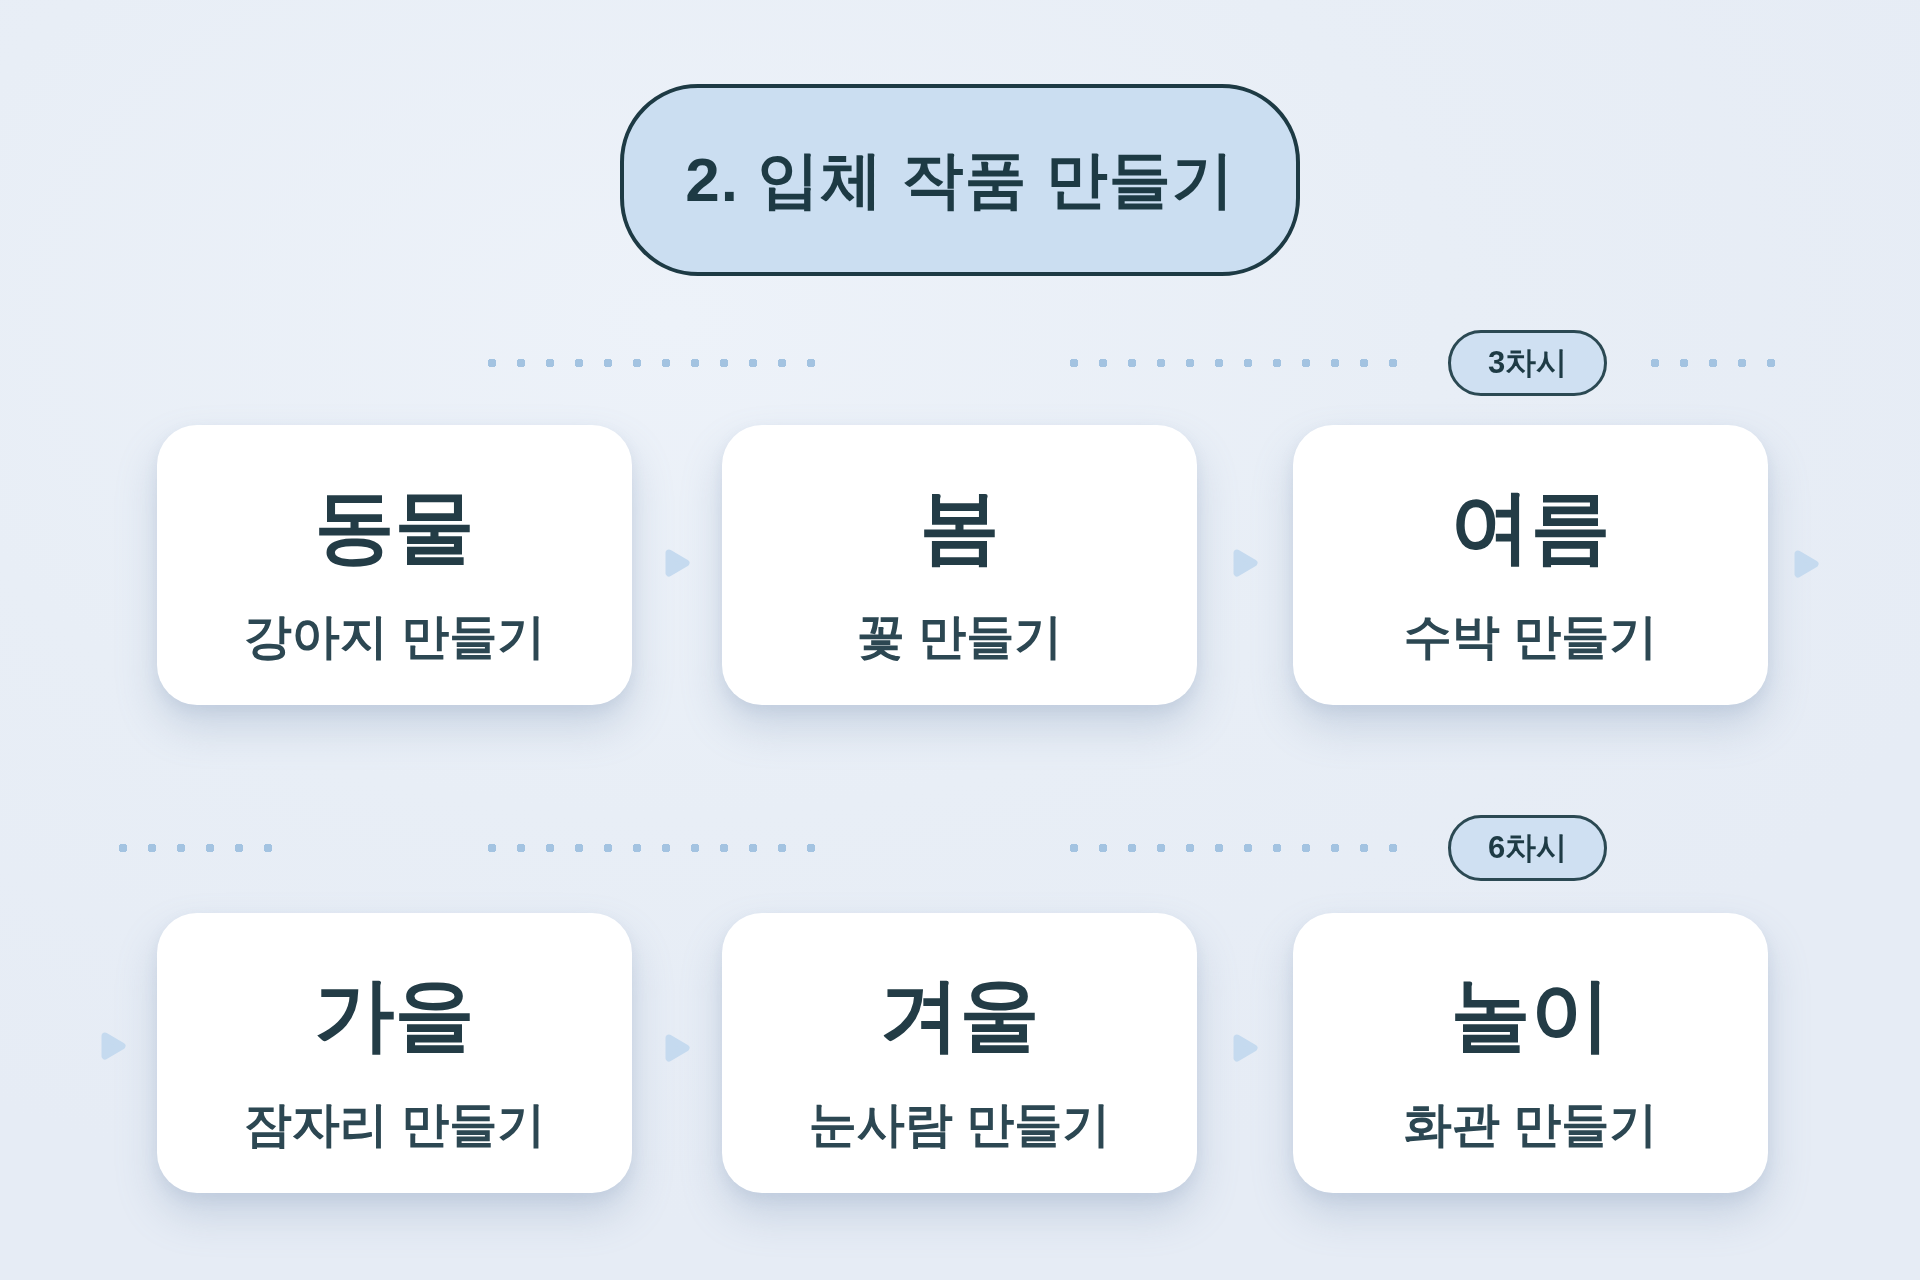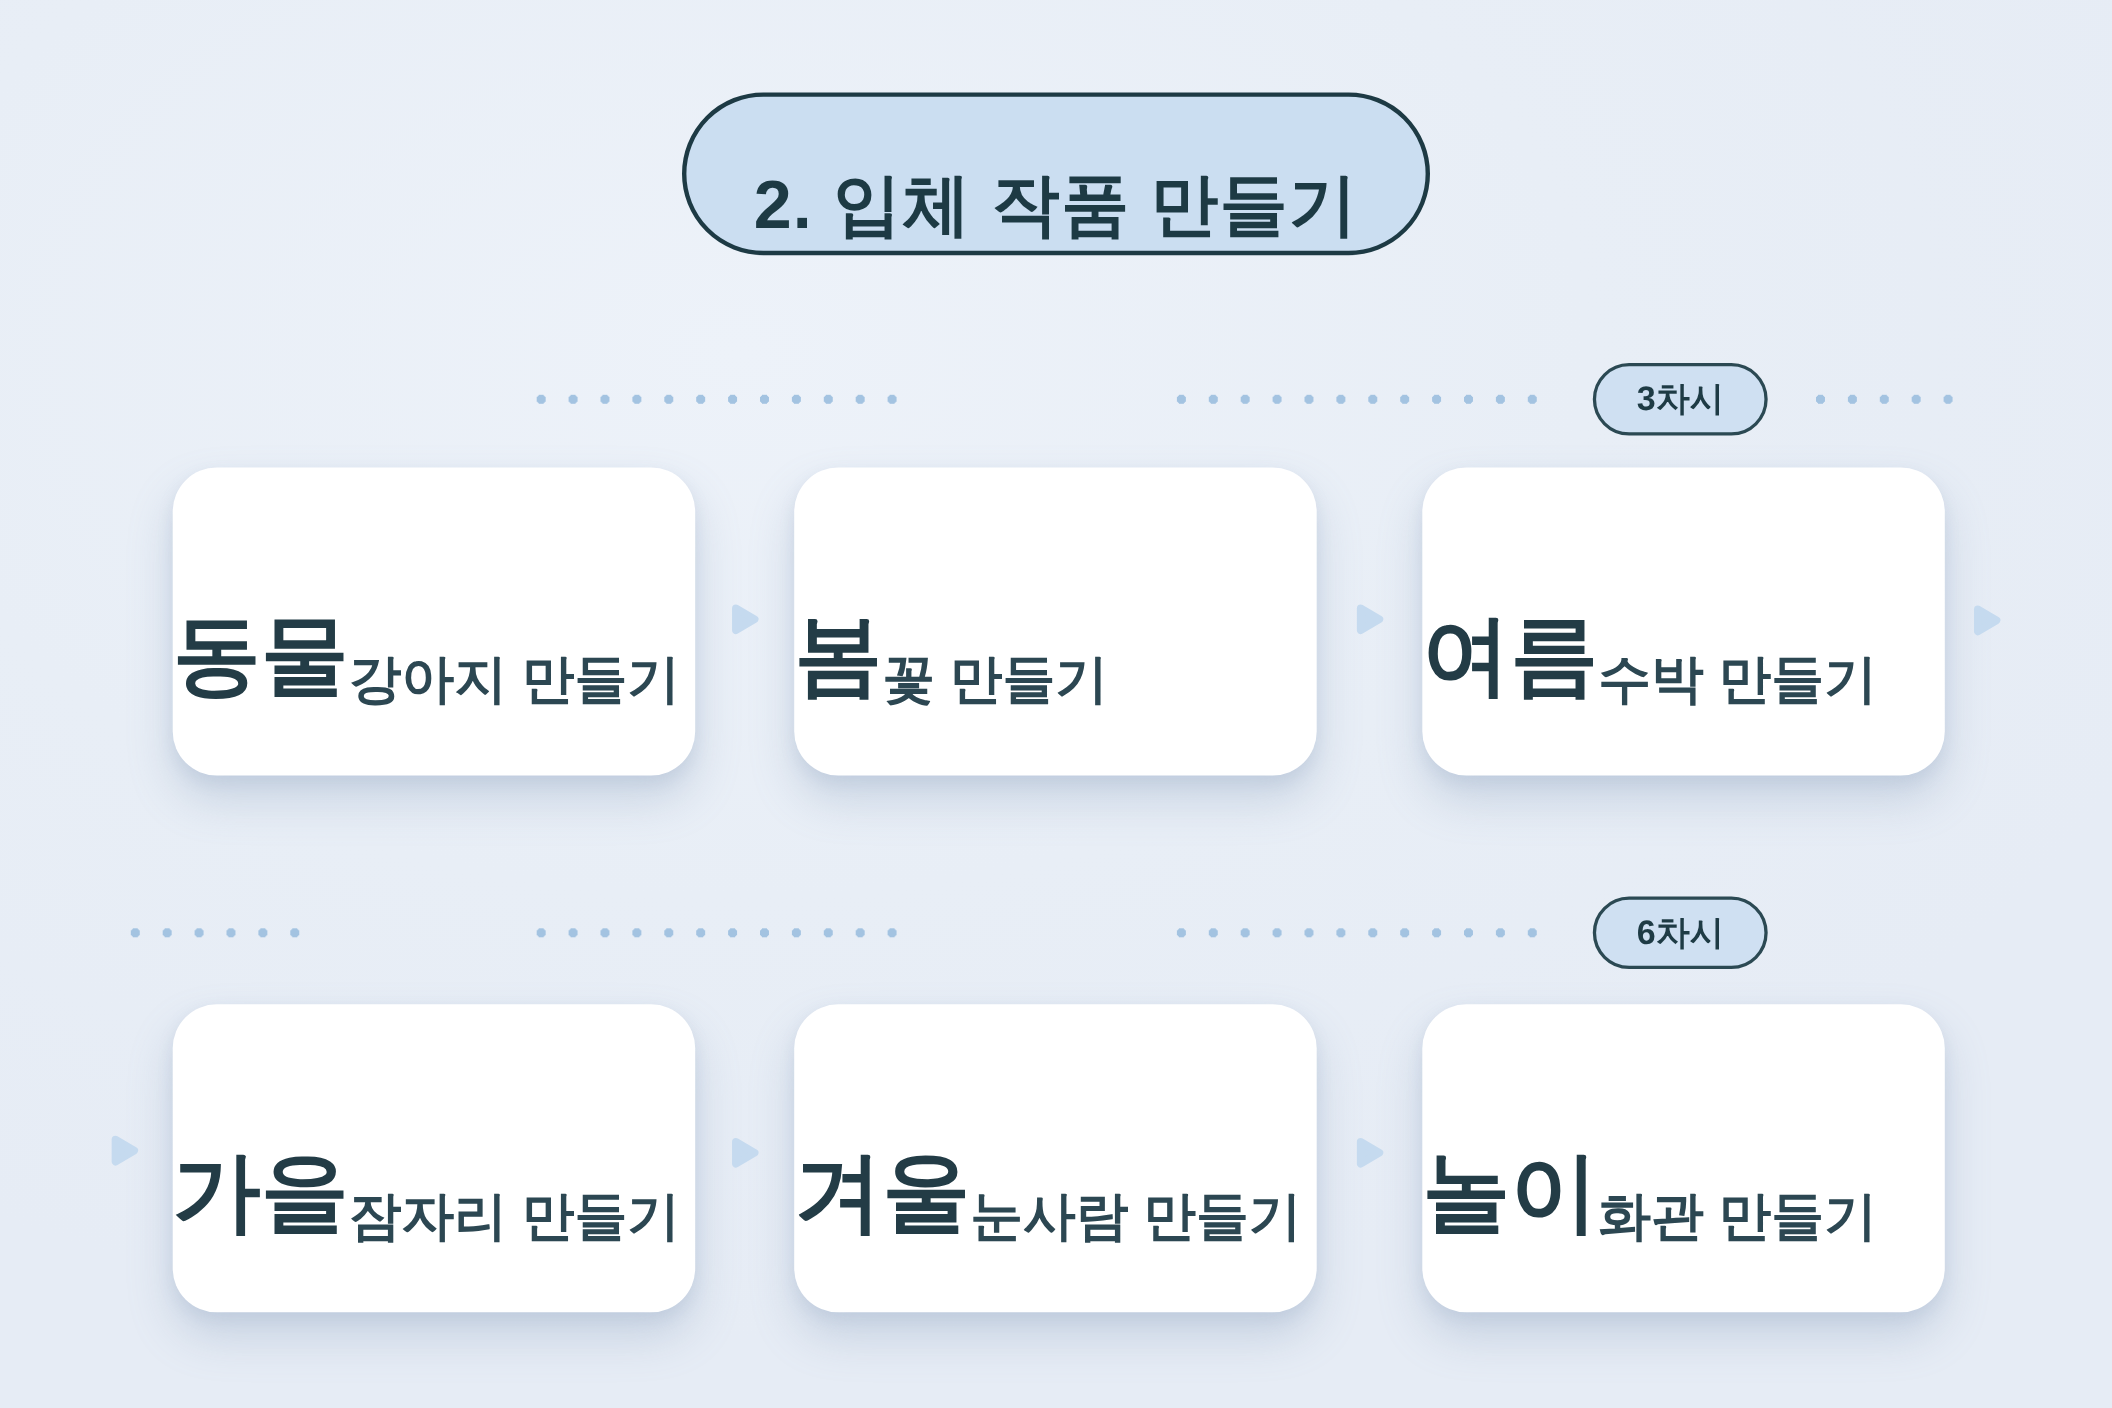--- a/index.html
+++ b/index.html
@@ -9,25 +9,25 @@
   }
   .canvas{
     position:relative;
     width:1920px;height:1280px;
     overflow:hidden;
     background:radial-gradient(1400px 900px at 35% 25%, #edf2f9 0%, #e8eef6 55%, #e6ecf5 100%);
   }
 
   
   .title-pill{
-    position:absolute;left:620px;top:84px;width:680px;height:148px;
+    position:absolute;left:620px;top:84px;width:680px;height:192px;
     background:#cbdef1;
     border:4px solid #1d3a44;
     border-radius:78px;
-    display:flex;align-items:flex-end;justify-content:center;
+    display:flex;align-items:center;justify-content:center;
     box-sizing:border-box;
   }
   .title-pill span{
     font-size:62px;font-weight:700;color:#1d3a44;letter-spacing:1px;
     white-space:nowrap;
   }
 
   
   .badge{
     position:absolute;width:159px;height:66px;
@@ -40,21 +40,21 @@
   .badge span{font-size:31px;font-weight:700;color:#1e3b45;white-space:nowrap;}
   .b1{left:315px;top:330px}.b2{left:881px;top:330px}.b3{left:1448px;top:330px}
   .b4{left:315px;top:815px}.b5{left:881px;top:815px}.b6{left:1448px;top:815px}
 
   
   .card{
     position:absolute;width:475px;height:280px;
     background:#ffffff;
     border-radius:40px;
     box-shadow:0 22px 40px rgba(128,152,183,0.30), 0 6px 14px rgba(128,152,183,0.14);
-    display:flex;flex-direction:row;align-items:center;
+    display:flex;flex-direction:column;align-items:center;
     box-sizing:border-box;
     padding-top:62px;
   }
   .card .word{
     font-size:80px;font-weight:700;color:#233c46;line-height:1;white-space:nowrap;
   }
   .card .sub{
     margin-top:46px;
     font-size:48px;font-weight:600;color:#2c4752;line-height:1;white-space:nowrap;
   }

